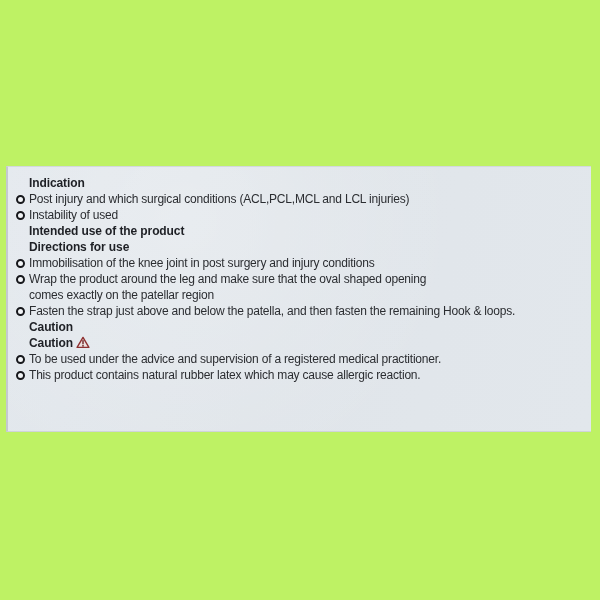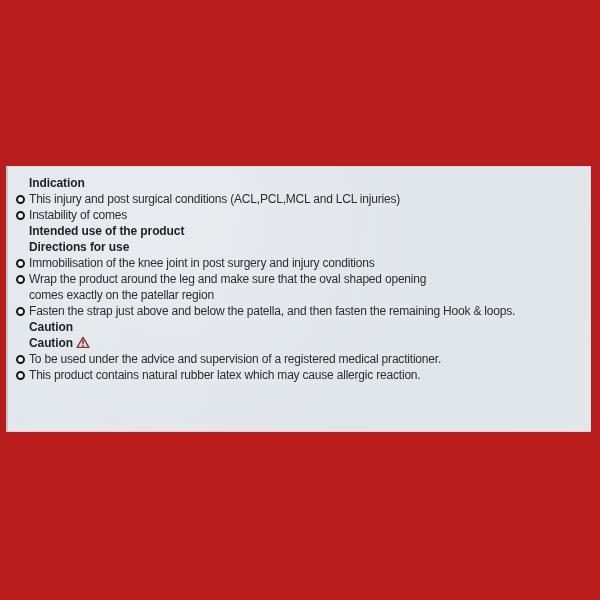--- a/index.html
+++ b/index.html
@@ -8,21 +8,21 @@
     width: 600px;
     height: 600px;
     background: #ffffff;
     font-family: "Liberation Sans", "DejaVu Sans", sans-serif;
     overflow: hidden;
   }
   .photo-canvas {
     position: relative;
     width: 600px;
     height: 600px;
-    background: #b91c1c;
+    background: #bef264;
   }
   .instructions-panel {
     position: absolute;
     left: 6px;
     top: 166px;
     width: 585px;
     height: 266px;
     background:
       radial-gradient(circle at 30% 20%, rgba(255,255,255,0.25), rgba(255,255,255,0) 60%),
       linear-gradient(100deg, #e3e8ed 0%, #e0e5ea 45%, #e2e7ec 100%);
@@ -72,26 +72,26 @@
 
 <div class="photo-canvas">
   <div class="instructions-panel">
 
     <div class="line-row heading">
       <span>Indication</span>
     </div>
 
     <div class="line-row bullet">
       <span class="bullet-icon"></span>
-      <span>This injury and post surgical conditions (ACL,PCL,MCL and LCL injuries)</span>
+      <span>Post injury and which surgical conditions (ACL,PCL,MCL and LCL injuries)</span>
     </div>
 
     <div class="line-row bullet">
       <span class="bullet-icon"></span>
-      <span>Instability of comes</span>
+      <span>Instability of used</span>
     </div>
 
     <div class="line-row heading">
       <span>Intended use of the product</span>
     </div>
 
     <div class="line-row heading">
       <span>Directions for use</span>
     </div>
 

